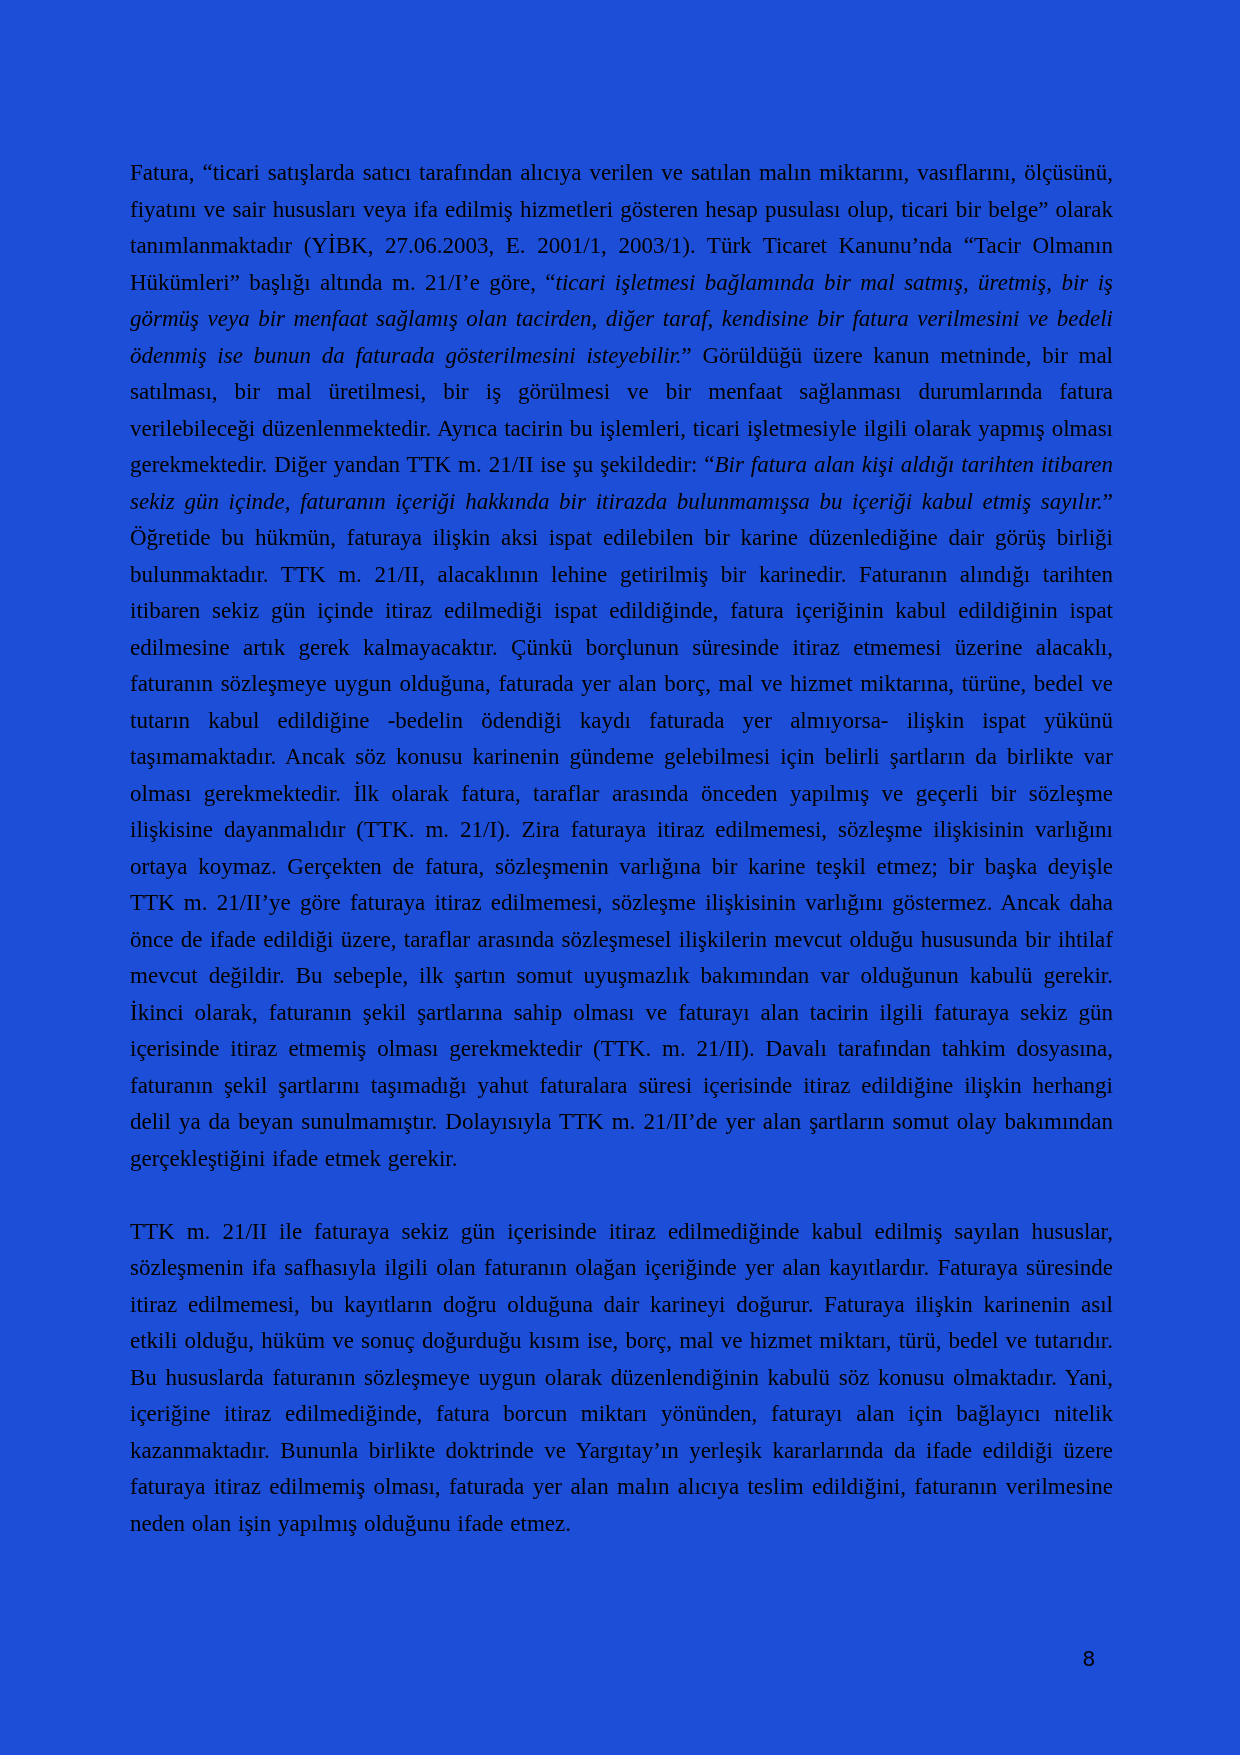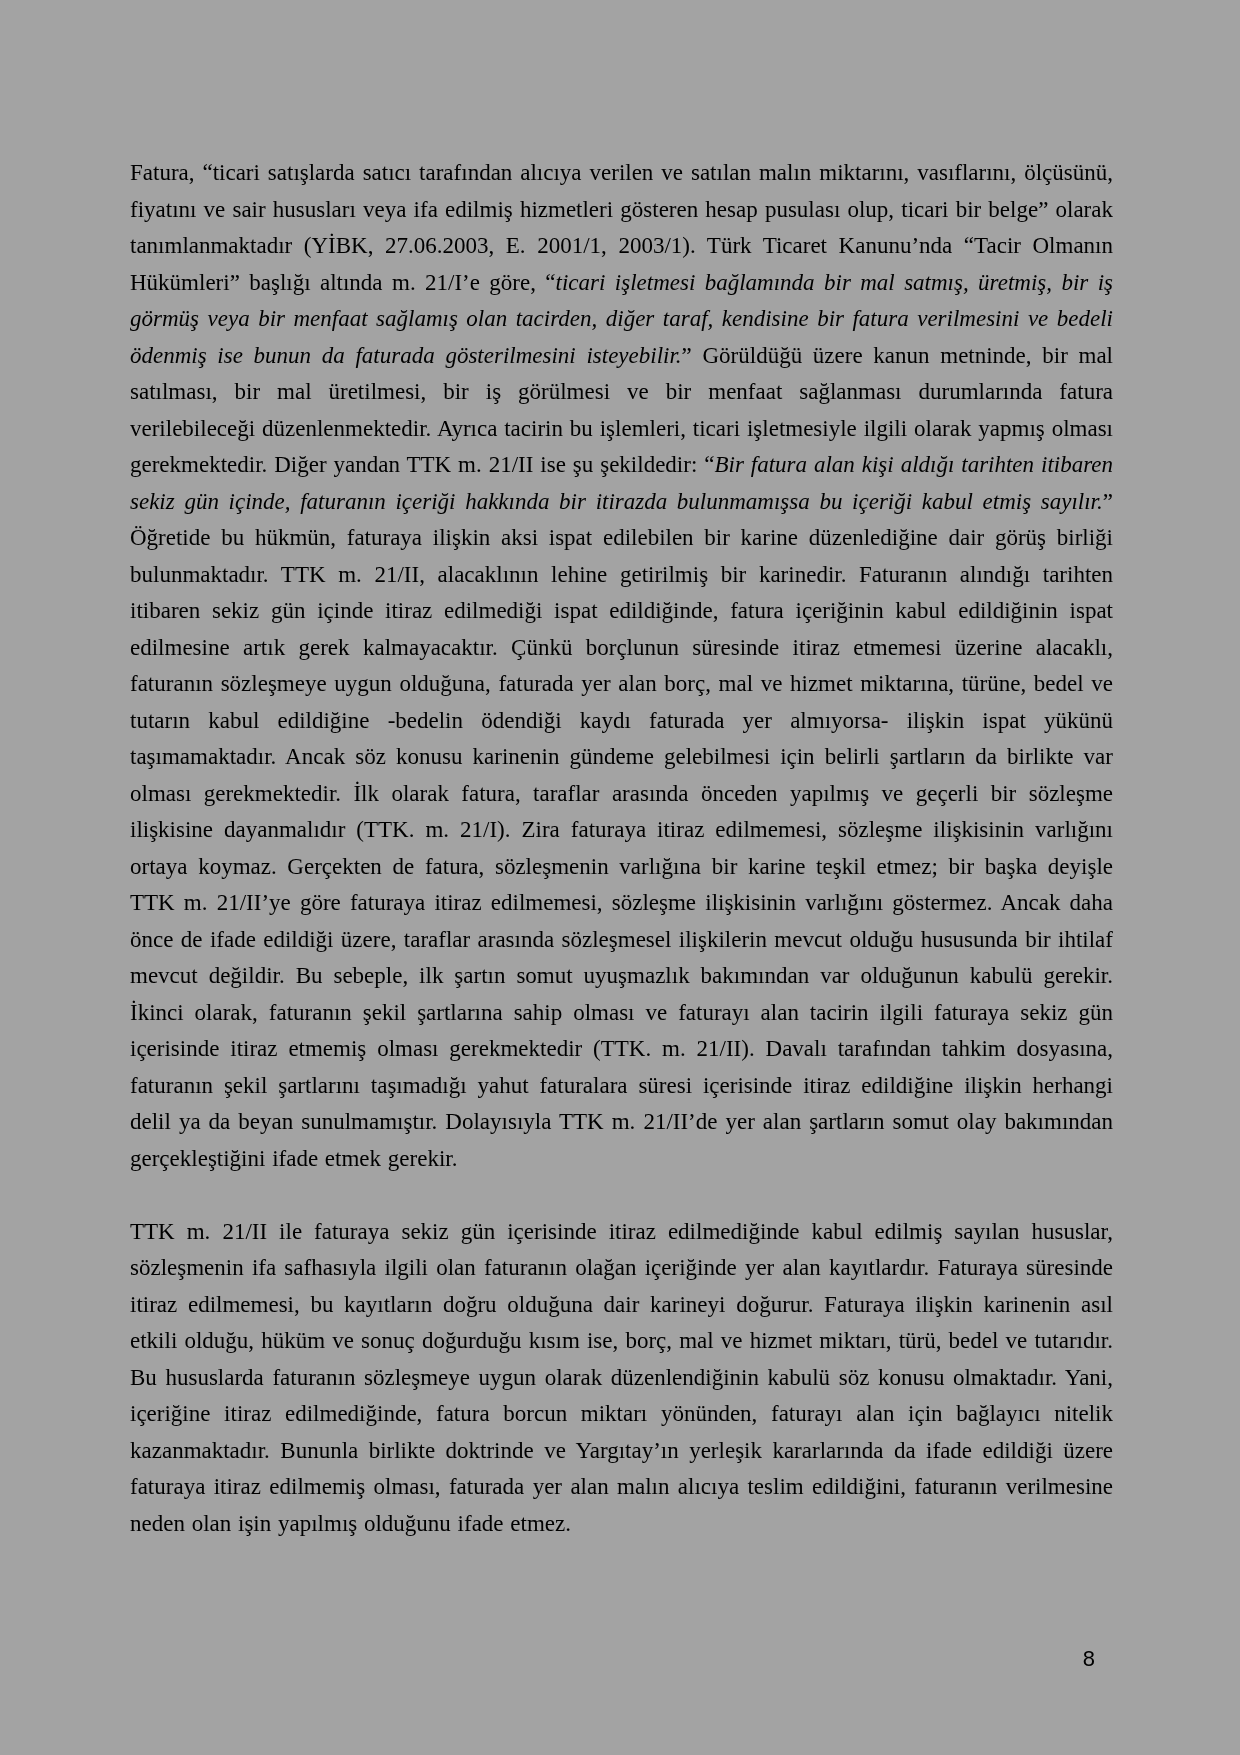--- a/index.html
+++ b/index.html
@@ -4,21 +4,21 @@
 <style>
   html, body {
     margin: 0;
     padding: 0;
     background: #ffffff;
   }
   .page {
     position: relative;
     width: 1240px;
     height: 1755px;
-    background: #a3a3a3;
+    background: #1d4ed8;
     box-sizing: border-box;
     padding: 155px 127px 0 130px;
     font-family: "Liberation Serif", "DejaVu Serif", serif;
     color: #000000;
   }
   .text-block {
     width: 983px;
   }
   .para {
     margin: 0 0 36.5px 0;

